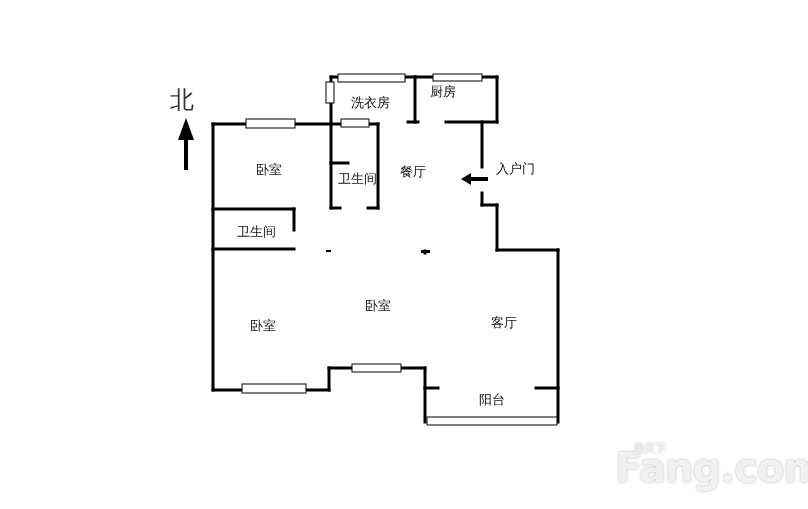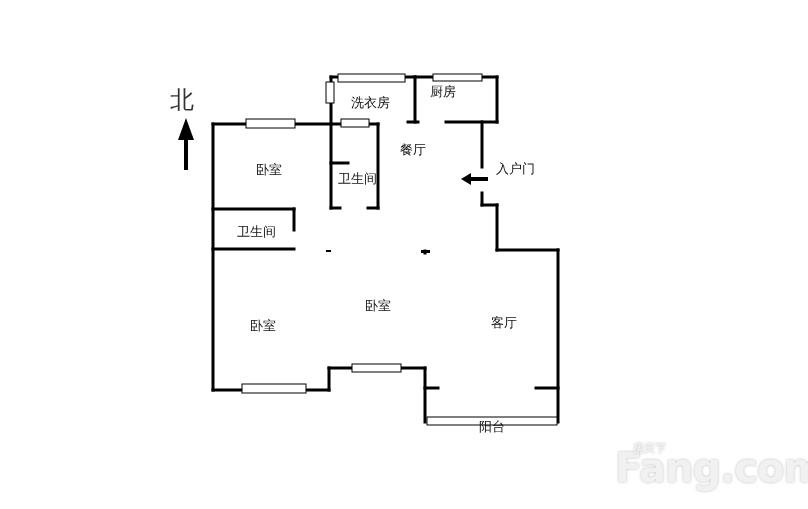--- a/index.html
+++ b/index.html
@@ -78,24 +78,24 @@
     <rect x="469" y="177" width="19" height="4" fill="#000"></rect>
   </g>
 </svg>
 
 <div class="north">北</div>
 
 <div class="lbl" style="left:351px;top:96px">洗衣房</div>
 <div class="lbl" style="left:430px;top:85px">厨房</div>
 <div class="lbl" style="left:256px;top:163px">卧室</div>
 <div class="lbl" style="left:338px;top:172px">卫生间</div>
-<div class="lbl" style="left:400px;top:143px">餐厅</div>
+<div class="lbl" style="left:400px;top:165px">餐厅</div>
 <div class="lbl" style="left:237px;top:225px">卫生间</div>
 <div class="lbl" style="left:250px;top:319px">卧室</div>
 <div class="lbl" style="left:365px;top:299px">卧室</div>
 <div class="lbl" style="left:491px;top:316px">客厅</div>
-<div class="lbl" style="left:479px;top:420px">阳台</div>
+<div class="lbl" style="left:479px;top:393px">阳台</div>
 <div class="lbl" style="left:496px;top:162px">入户门</div>
 
 <div class="wm">
   <span class="cn">房天下</span>
   <span class="big">Fang.com</span>
 </div>
 
 </body></html>

